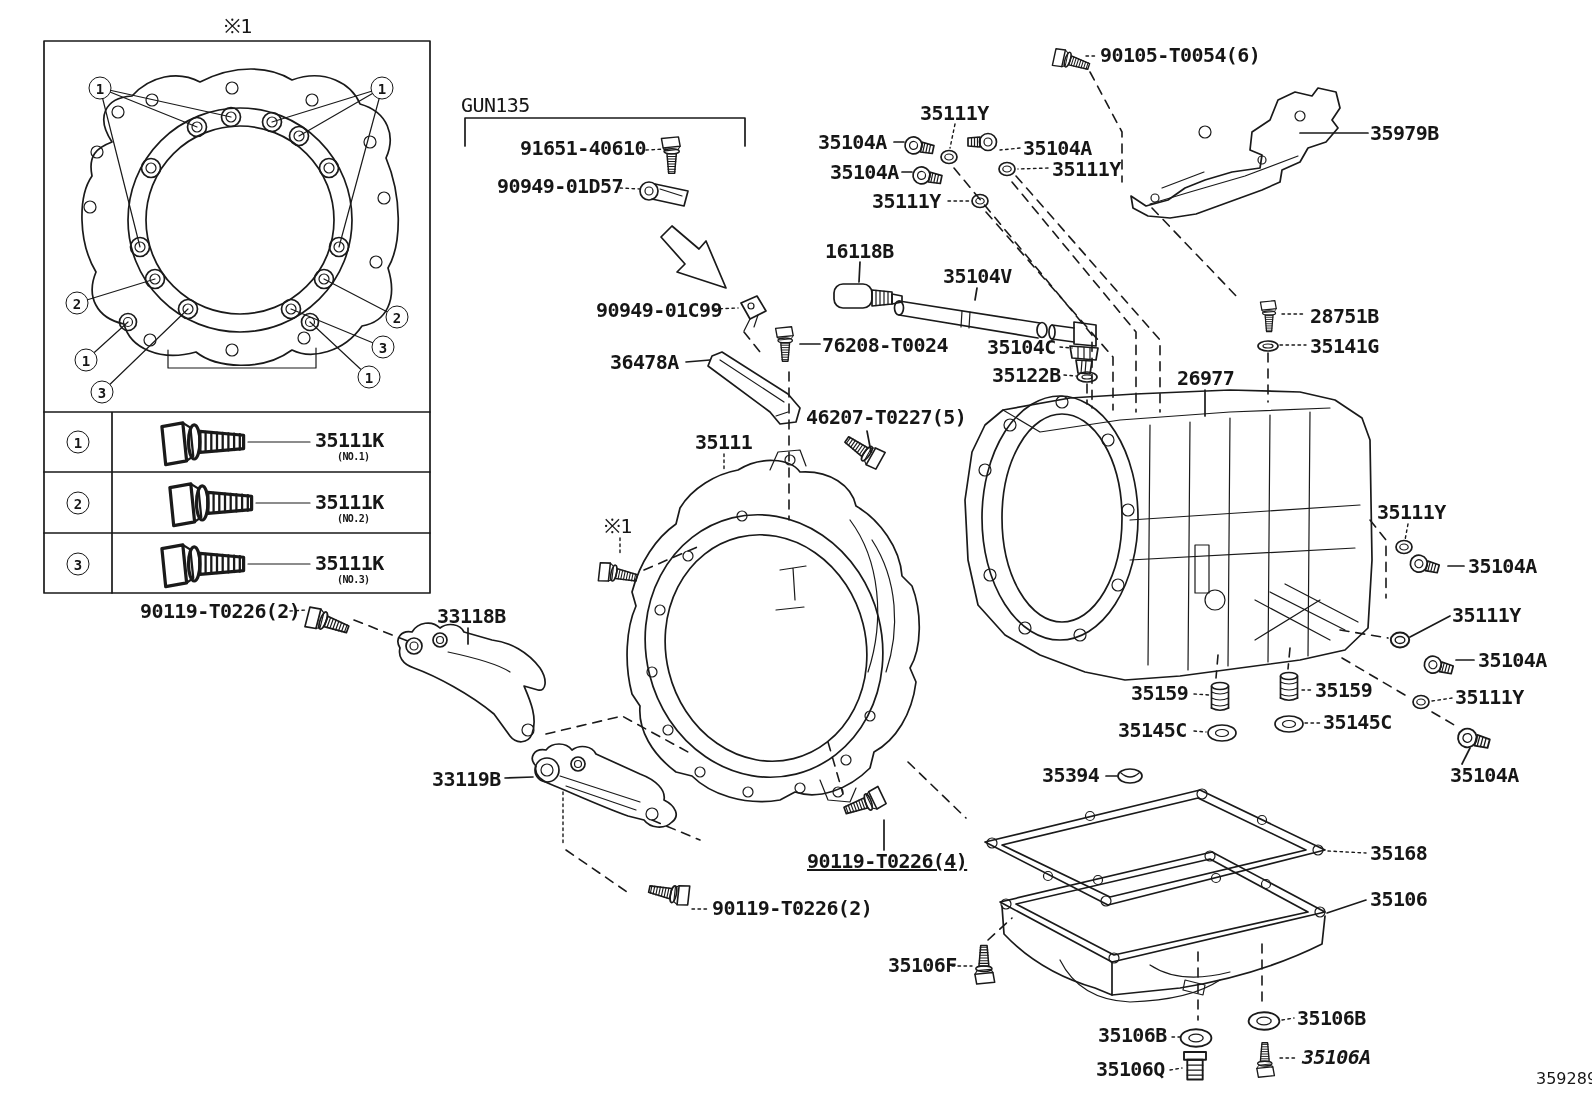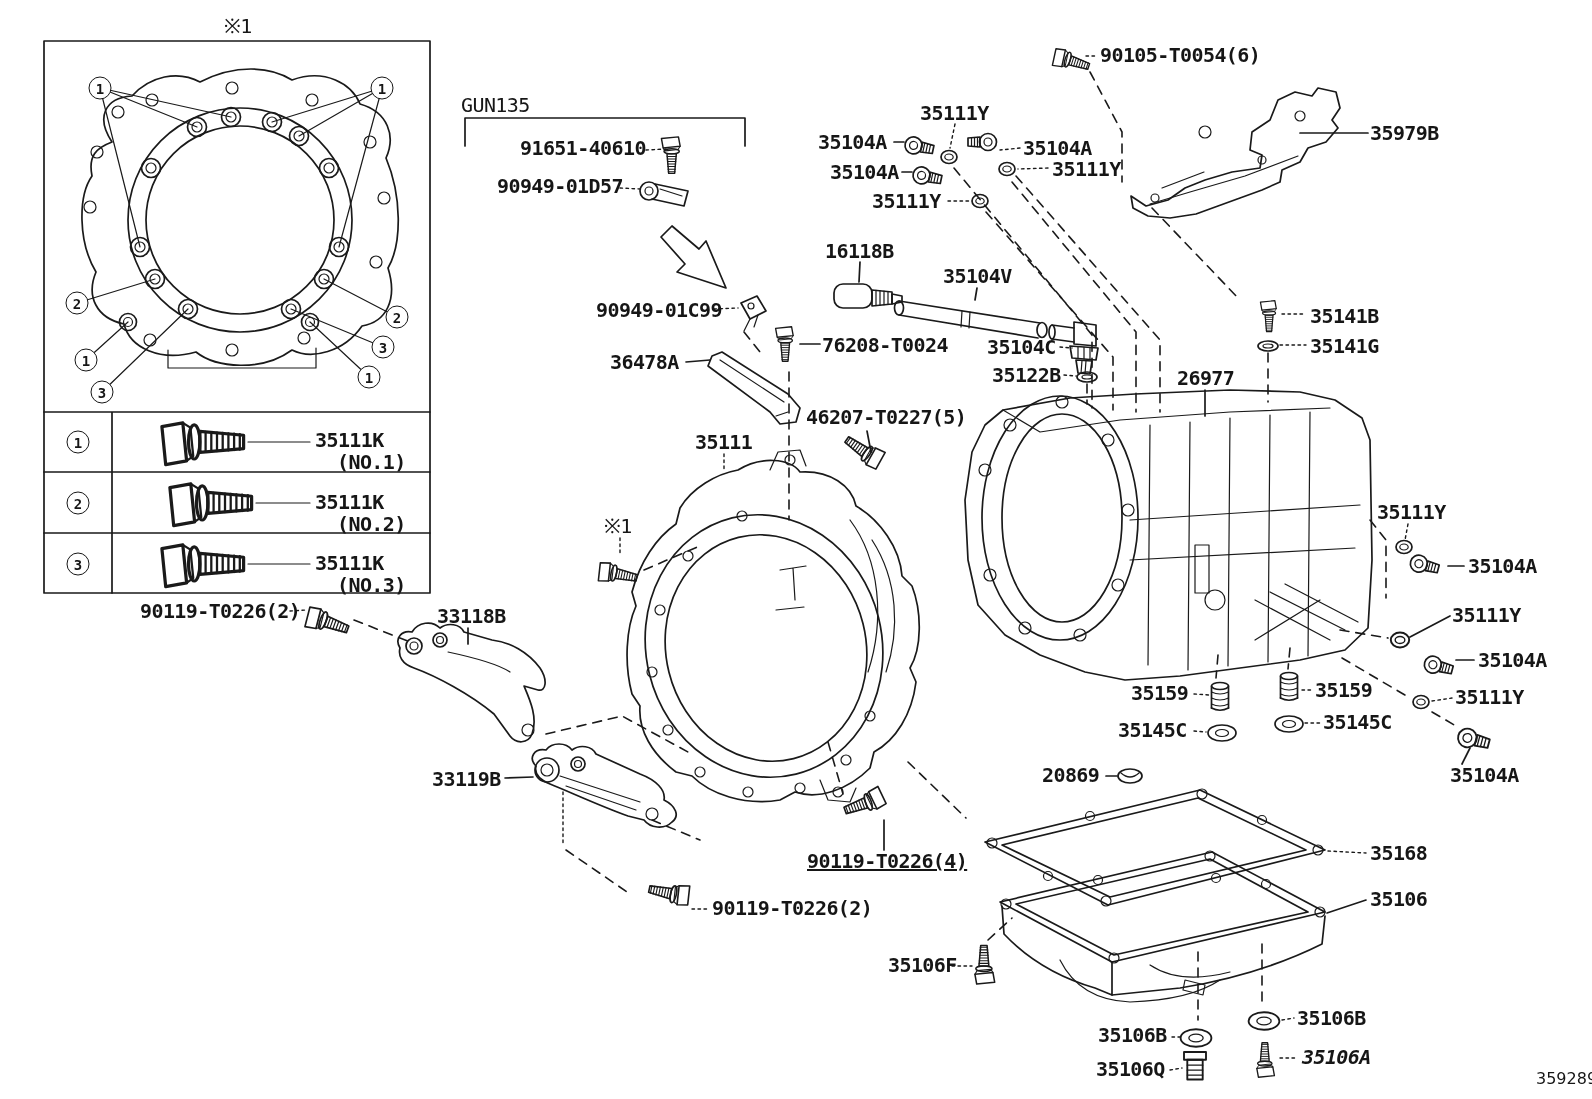--- a/index.html
+++ b/index.html
@@ -3,21 +3,21 @@
 <meta charset="utf-8">
 <style>
   html,body{margin:0;padding:0;background:#fff;}
   #stage{position:relative;width:1592px;height:1099px;background:#ffffff;overflow:hidden;
          font-family:"DejaVu Sans Mono",monospace;}
   #art{position:absolute;left:0;top:0;}
   #art *{vector-effect:none;}
   .lbl{position:absolute;font:bold 20px "DejaVu Sans Mono",monospace;color:#161616;
        white-space:nowrap;letter-spacing:-0.6px;line-height:1;}
   .light{font-weight:normal;}
-  .sub{font-size:20px;}
+  .sub{font-size:10px;}
   .code{font:16px "DejaVu Sans",sans-serif;font-weight:normal;letter-spacing:0;}
   .callout{position:absolute;width:23px;height:23px;border:1.7px solid #161616;border-radius:50%;
            background:#fff;color:#161616;font:bold 14px "DejaVu Sans Mono",monospace;
            display:flex;align-items:center;justify-content:center;
            transform:translate(-50%,-50%);box-sizing:border-box;}
   svg .ln{stroke:#1a1a1a;fill:none;stroke-width:1.7;stroke-linecap:round;stroke-linejoin:round;}
   svg .thin{stroke-width:1.2;}
   svg .dash{stroke-dasharray:9 7;stroke-width:1.6;}
   svg .dot{stroke-dasharray:2.5 3.5;stroke-width:1.4;}
 </style>
@@ -441,36 +441,36 @@
       <span class="lbl" style="left: 1052px; top: 159px;">35111Y</span>
       <span class="lbl" style="left: 872px; top: 191px;">35111Y</span>
       <span class="lbl" style="left: 825px; top: 241px;">16118B</span>
       <span class="lbl" style="left: 943px; top: 266px;">35104V</span>
       <span class="lbl" style="left: 596px; top: 300px;">90949-01C99</span>
       <span class="lbl" style="left: 822px; top: 335px;">76208-T0024</span>
       <span class="lbl" style="left: 610px; top: 352px;">36478A</span>
       <span class="lbl" style="left: 987px; top: 337px;">35104C</span>
       <span class="lbl" style="left: 992px; top: 365px;">35122B</span>
       <span class="lbl" style="left: 1177px; top: 368px;">26977</span>
-      <span class="lbl" style="left: 1310px; top: 306px;">35141B</span>
+      <span class="lbl" style="left: 1310px; top: 306px;">28751B</span>
       <span class="lbl" style="left: 1310px; top: 336px;">35141G</span>
       <span class="lbl" style="left: 695px; top: 432px;">35111</span>
       <span class="lbl" style="left: 806px; top: 407px;">46207-T0227(5)</span>
       <span class="lbl light" style="left: 604px; top: 516px;">※1</span>
       <span class="lbl" style="left: 140px; top: 601px;">90119-T0226(2)</span>
       <span class="lbl" style="left: 437px; top: 606px;">33118B</span>
       <span class="lbl" style="left: 432px; top: 769px;">33119B</span>
       <span class="lbl" style="left: 712px; top: 898px;">90119-T0226(2)</span>
       <span class="lbl" style="left: 807px; top: 851px; text-decoration: underline;">90119-T0226(4)</span>
       <span class="lbl" style="left: 888px; top: 955px;">35106F</span>
       <span class="lbl" style="left: 1098px; top: 1025px;">35106B</span>
       <span class="lbl" style="left: 1096px; top: 1059px;">35106Q</span>
       <span class="lbl" style="left: 1297px; top: 1008px;">35106B</span>
       <span class="lbl" style="left: 1302px; top: 1047px; font-style: italic;">35106A</span>
-      <span class="lbl" style="left: 1042px; top: 765px;">20869</span>
+      <span class="lbl" style="left: 1042px; top: 765px;">35394</span>
       <span class="lbl" style="left: 1370px; top: 843px;">35168</span>
       <span class="lbl" style="left: 1370px; top: 889px;">35106</span>
       <span class="lbl" style="left: 1131px; top: 683px;">35159</span>
       <span class="lbl" style="left: 1118px; top: 720px;">35145C</span>
       <span class="lbl" style="left: 1315px; top: 680px;">35159</span>
       <span class="lbl" style="left: 1323px; top: 712px;">35145C</span>
       <span class="lbl" style="left: 1377px; top: 502px;">35111Y</span>
       <span class="lbl" style="left: 1468px; top: 556px;">35104A</span>
       <span class="lbl" style="left: 1452px; top: 605px;">35111Y</span>
       <span class="lbl" style="left: 1478px; top: 650px;">35104A</span>

